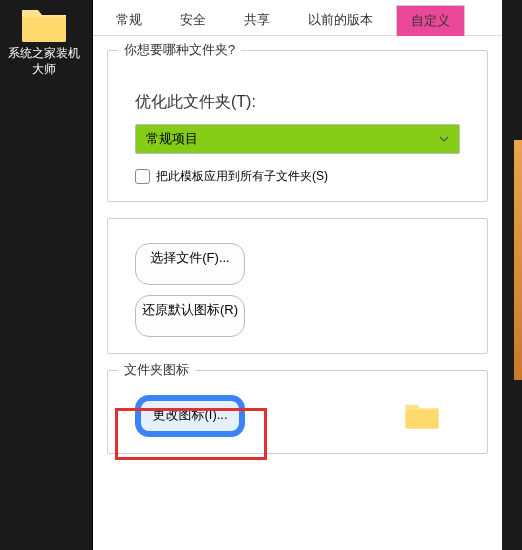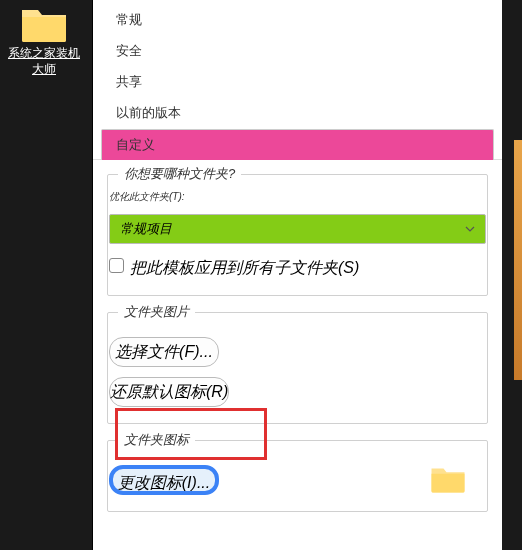--- a/index.html
+++ b/index.html
@@ -1,44 +1,44 @@
 <!DOCTYPE html>
 <html><head>
   <meta charset="utf-8">
   <style>
     * { margin: 0; padding: 0; box-sizing: border-box; font-family: "Microsoft YaHei", sans-serif; }
     body { width: 522px; height: 550px; background: #1a1a1a; overflow: hidden; position: relative; }
     
     .desktop-icon { position: absolute; top: 0; left: 8px; width: 72px; text-align: center; }
     .folder-svg { width: 48px; height: 40px; margin: 4px auto 2px; display: block; }
-    .desktop-label { color: #fff; font-size: 12px; line-height: 1.3; text-align: center; text-decoration: underline; }
+    .desktop-label { color: #fff; font-size: 12px; line-height: 1.3; text-align: center; }
     
     .orange-bar { position: absolute; right: 0; top: 140px; width: 8px; height: 240px; background: linear-gradient(#e8a54a, #c77a2a); }
     
     .dialog { position: absolute; left: 92px; top: 0; width: 410px; height: 550px; background: #fff; border-left: 1px solid #000; }
     
-    .tabs { display: flex; border-bottom: 1px solid #ddd; padding: 4px 8px 0; gap: 0; flex-direction: column; }
+    .tabs { display: flex; border-bottom: 1px solid #ddd; padding: 4px 8px 0; gap: 8px; }
     .tab { padding: 6px 14px; font-size: 13px; color: #333; cursor: pointer; border: 1px solid transparent; border-bottom: none; }
     .tab.active { border-color: #ccc; background: #ec4899; border-radius: 2px 2px 0 0; position: relative; top: 1px; }
     
     .panel { padding: 14px 14px; }
     
-    .group { border: 1px solid #d0d0d0; border-radius: 2px; margin-bottom: 16px; padding: 14px 1px 16px; position: relative; font-style: italic; }
+    .group { border: 1px solid #d0d0d0; border-radius: 2px; margin-bottom: 16px; padding: 14px 27px 16px; position: relative; }
     .group-title { position: absolute; top: -10px; left: 10px; background: #fff; padding: 0 6px; font-size: 13px; color: #333; }
-    .group-text { font-size: 10px; color: #333; margin-bottom: 10px; line-height: 1.5; }
+    .group-text { font-size: 16px; color: #333; margin-bottom: 10px; line-height: 1.5; margin-top: 25px; }
     
     .select { width: 100%; height: 30px; border: 1px solid #bbb; border-radius: 2px; padding: 0 28px 0 10px; font-size: 13px; background: #84cc16; position: relative; display: flex; align-items: center; cursor: pointer; }
     .select-val { flex: 1; }
     .chev { position: absolute; right: 10px; top: 50%; transform: translateY(-50%); }
     
-    .check-row { display: flex; align-items: flex-start; gap: 6px; margin-top: 14px; font-size: 16px; }
+    .check-row { display: flex; align-items: center; gap: 6px; margin-top: 14px; font-size: 12px; }
     .checkbox { width: 15px; height: 15px; border: 1px solid #888; border-radius: 3px; background: #fff; cursor: pointer; }
     
-    .btn { display: inline-block; min-width: 110px; height: 30px; line-height: 28px; border: 1px solid #bbb; border-radius: 14px; background: #fdfdfd; font-size: 16px; text-align: center; cursor: pointer; margin-top: 10px; margin-right: 8px; }
-    .btn.primary { background: #e5f0fb; border: 4px solid #3b82f6; }
+    .btn { display: inline-block; min-width: 110px; height: 42px; line-height: 28px; border: 1px solid #bbb; border-radius: 14px; background: #fdfdfd; font-size: 13px; text-align: center; cursor: pointer; margin-top: 10px; margin-right: 8px; }
+    .btn.primary { background: #e5f0fb; border: 6px solid #3b82f6; }
     
     .icon-row { display: flex; align-items: center; gap: 20px; }
     .folder-icon-sm { width: 36px; height: 30px; margin-left: auto; margin-right: 20px; margin-top: 8px; }
     
     .highlight-box { position: absolute; border: 3px solid #e03030; pointer-events: none; }
   </style>
 </head>
 <body>
 
 <div class="desktop-icon">
@@ -71,21 +71,20 @@
             <path d="M1 1 L5 5 L9 1" stroke="#555" stroke-width="1.2" fill="none"></path>
           </svg>
       </div>
       <div class="check-row">
         <div class="checkbox"></div>
         <span>把此模板应用到所有子文件夹(S)</span>
       </div>
     </div>
 
     <div class="group">
-      <div class="group-title">文件夹图片</div>
       <div class="btn">选择文件(F)...</div><br>
       <div class="btn">还原默认图标(R)</div>
     </div>
 
     <div class="group">
       <div class="group-title">文件夹图标</div>
       <div class="icon-row">
         <div class="btn primary">更改图标(I)...</div>
         <svg class="folder-icon-sm" viewBox="0 0 48 40">
           <path d="M2 6 h16 l4 5 h24 v25 a2 2 0 0 1 -2 2 H4 a2 2 0 0 1 -2 -2 Z" fill="#ffe18f"></path>

